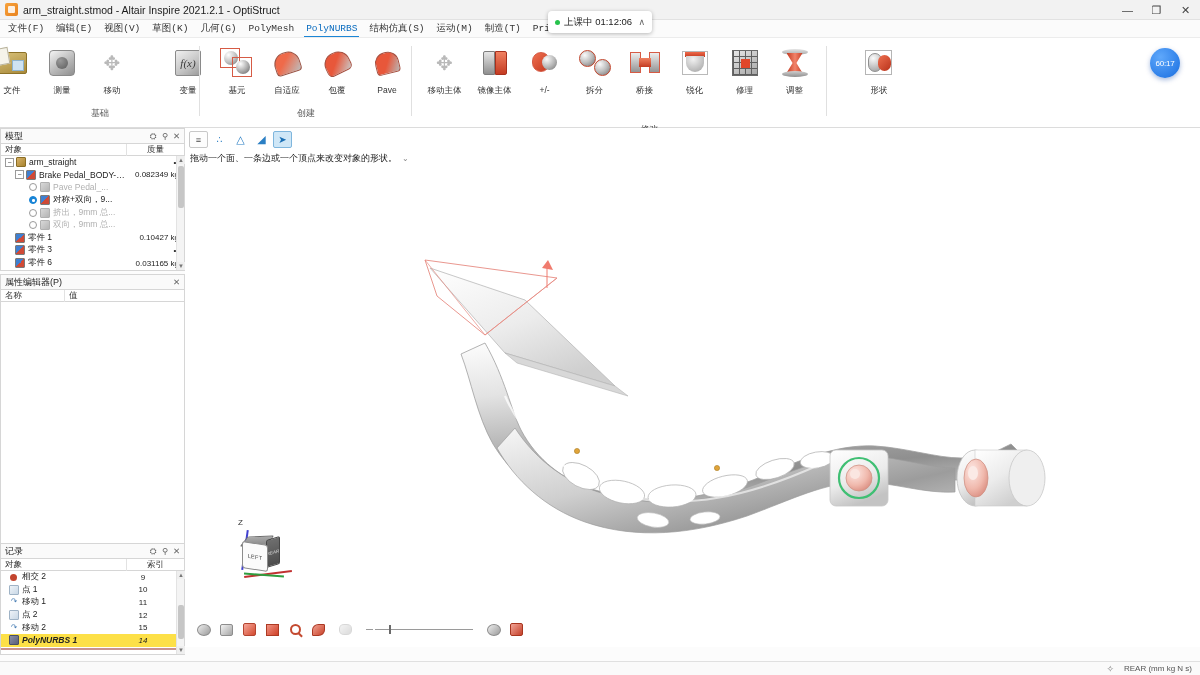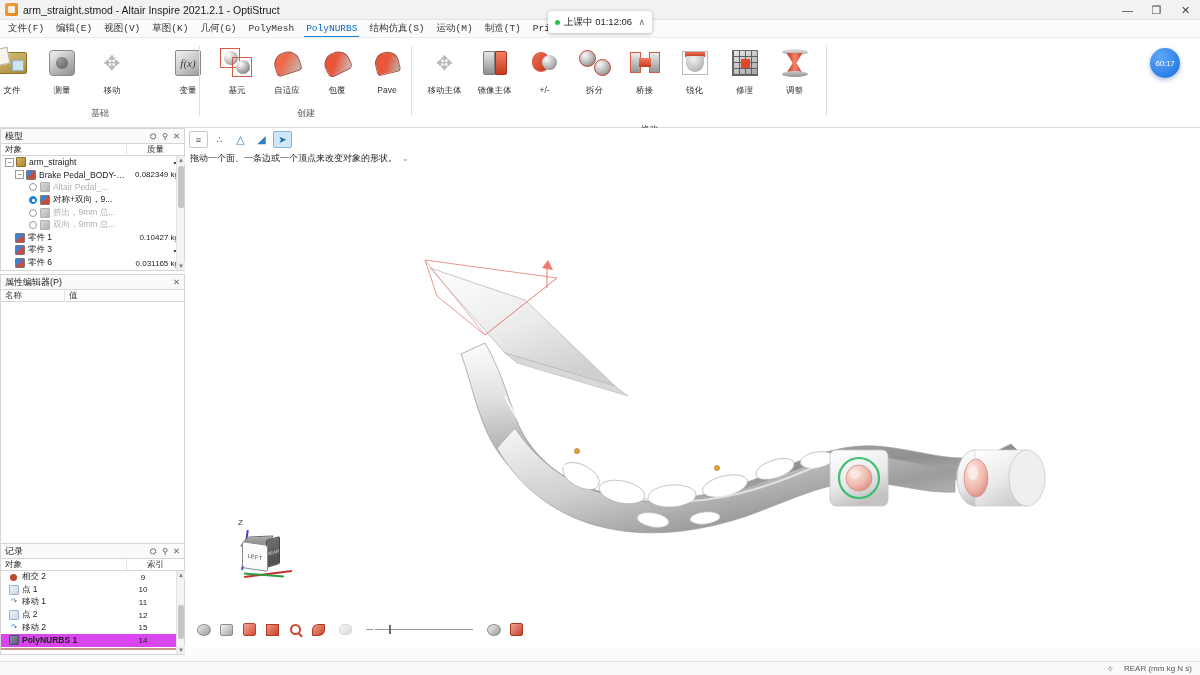--- a/index.html
+++ b/index.html
@@ -202,21 +202,21 @@
   .tbl-head .col1 { flex: 1; padding-left: 4px; }
   .tbl-head .col2 {
     width: 58px; text-align: center;
     border-left: 1px solid #e2e2e2;
   }
   .tree { font-size: 8.5px; color: #222; }
   .trow {
     display: flex; align-items: center; height: 12.6px;
     white-space: nowrap; cursor: default;
   }
-  .trow.sel { background: #d946ef; }
+  .trow.sel { background: #fde047; font-style: italic; }
   .trow .lbl { flex: 1; overflow: hidden; text-overflow: ellipsis; }
   .trow .val {
     width: 58px; text-align: right; padding-right: 5px;
     color: #222; font-size: 8px;
   }
   .trow.dim .lbl { color: #b0b0b0; }
   .expander {
     width: 9px; height: 9px; margin-right: 2px; flex: none;
     border: 1px solid #9a9a9a; background: #fff;
     font-size: 7px; line-height: 7px; text-align: center; color: #444;
@@ -558,20 +558,35 @@
                 <div style="position:absolute;left:7px;top:4px;width:16px;height:20px;background:linear-gradient(90deg,#c43b22,#f2836a,#c43b22);clip-path:polygon(0 0,100% 0,62% 50%,100% 100%,0 100%,38% 50%);"></div>
                 <div style="position:absolute;left:2px;bottom:0;width:26px;height:6px;border-radius:50%;background:linear-gradient(180deg,#cfcfcf,#8f8f8f);"></div>
               </div>
             </div>
             <div class="ritem-label">调整</div>
           </div>
         </div>
         <div class="rgroup-label" style="margin-left:60px;margin-top:26px;">修改</div>
       </div>
 
+      <div class="rgroup" style="width:90px;">
+        <div class="rgroup-items">
+          <div class="ritem" style="margin-left:14px;">
+            <div class="ricon">
+              <div style="position:relative;width:30px;height:28px;">
+                <div style="position:absolute;left:1px;top:1px;width:27px;height:25px;border:1px solid #b5b5b5;"></div>
+                <div style="position:absolute;left:4px;top:4px;width:14px;height:19px;border-radius:8px;background:radial-gradient(circle at 35% 25%,#fafafa,#9d9d9d);border:1px solid #8f8f8f;"></div>
+                <div style="position:absolute;left:14px;top:6px;width:13px;height:16px;border-radius:7px;background:linear-gradient(135deg,#ef7050,#b8321b);"></div>
+              </div>
+            </div>
+            <div class="ritem-label">形状</div>
+          </div>
+        </div>
+        <div class="rgroup-label"></div>
+      </div>
 
     </div>
   </div>
 
   <div class="panel" style="top:128px; width:185px; height:143px;">
     <div class="panel-header">
       <span>模型</span>
       <span class="hdr-icons">
         <span>⛭</span>
         <span>⚲</span>
@@ -594,21 +609,21 @@
         <span class="spacer-ind" style="width:14px;"></span>
         <span class="expander">−</span>
         <span class="ticon part"></span>
         <span class="lbl">Brake Pedal_BODY-4...</span>
         <span class="val">0.082349 kg</span>
       </div>
       <div class="trow dim">
         <span class="spacer-ind" style="width:28px;"></span>
         <span class="radio"></span>
         <span class="ticon gray"></span>
-        <span class="lbl">Altair Pedal_...</span>
+        <span class="lbl">Pave Pedal_...</span>
         <span class="val"></span>
       </div>
       <div class="trow">
         <span class="spacer-ind" style="width:28px;"></span>
         <span class="radio on"></span>
         <span class="ticon part"></span>
         <span class="lbl">对称+双向，9...</span>
         <span class="val"></span>
       </div>
       <div class="trow dim">

